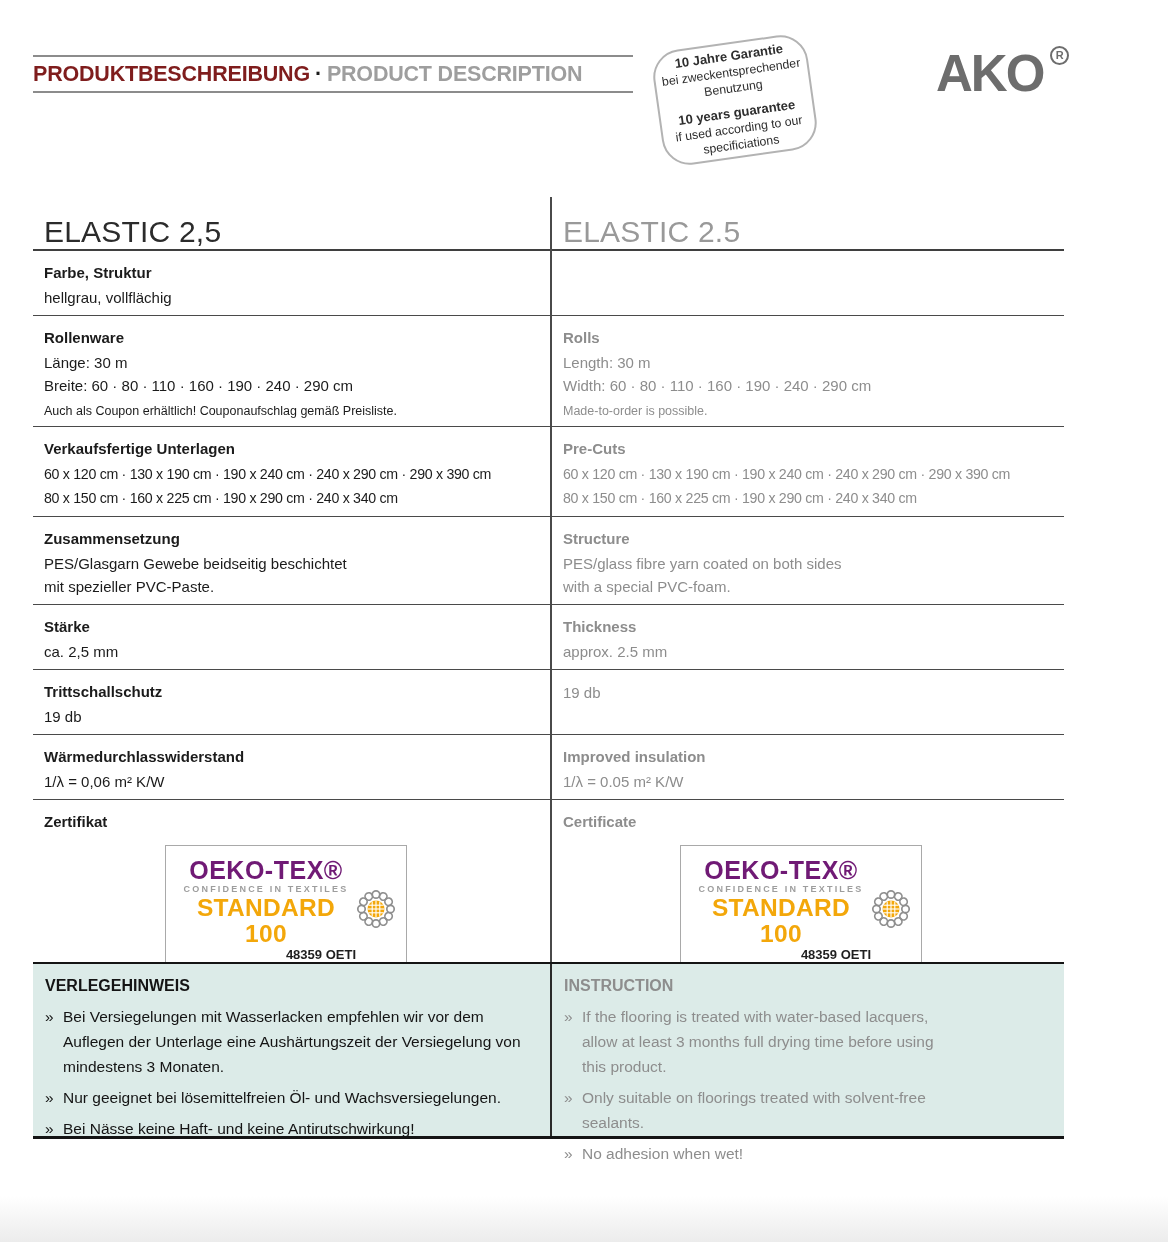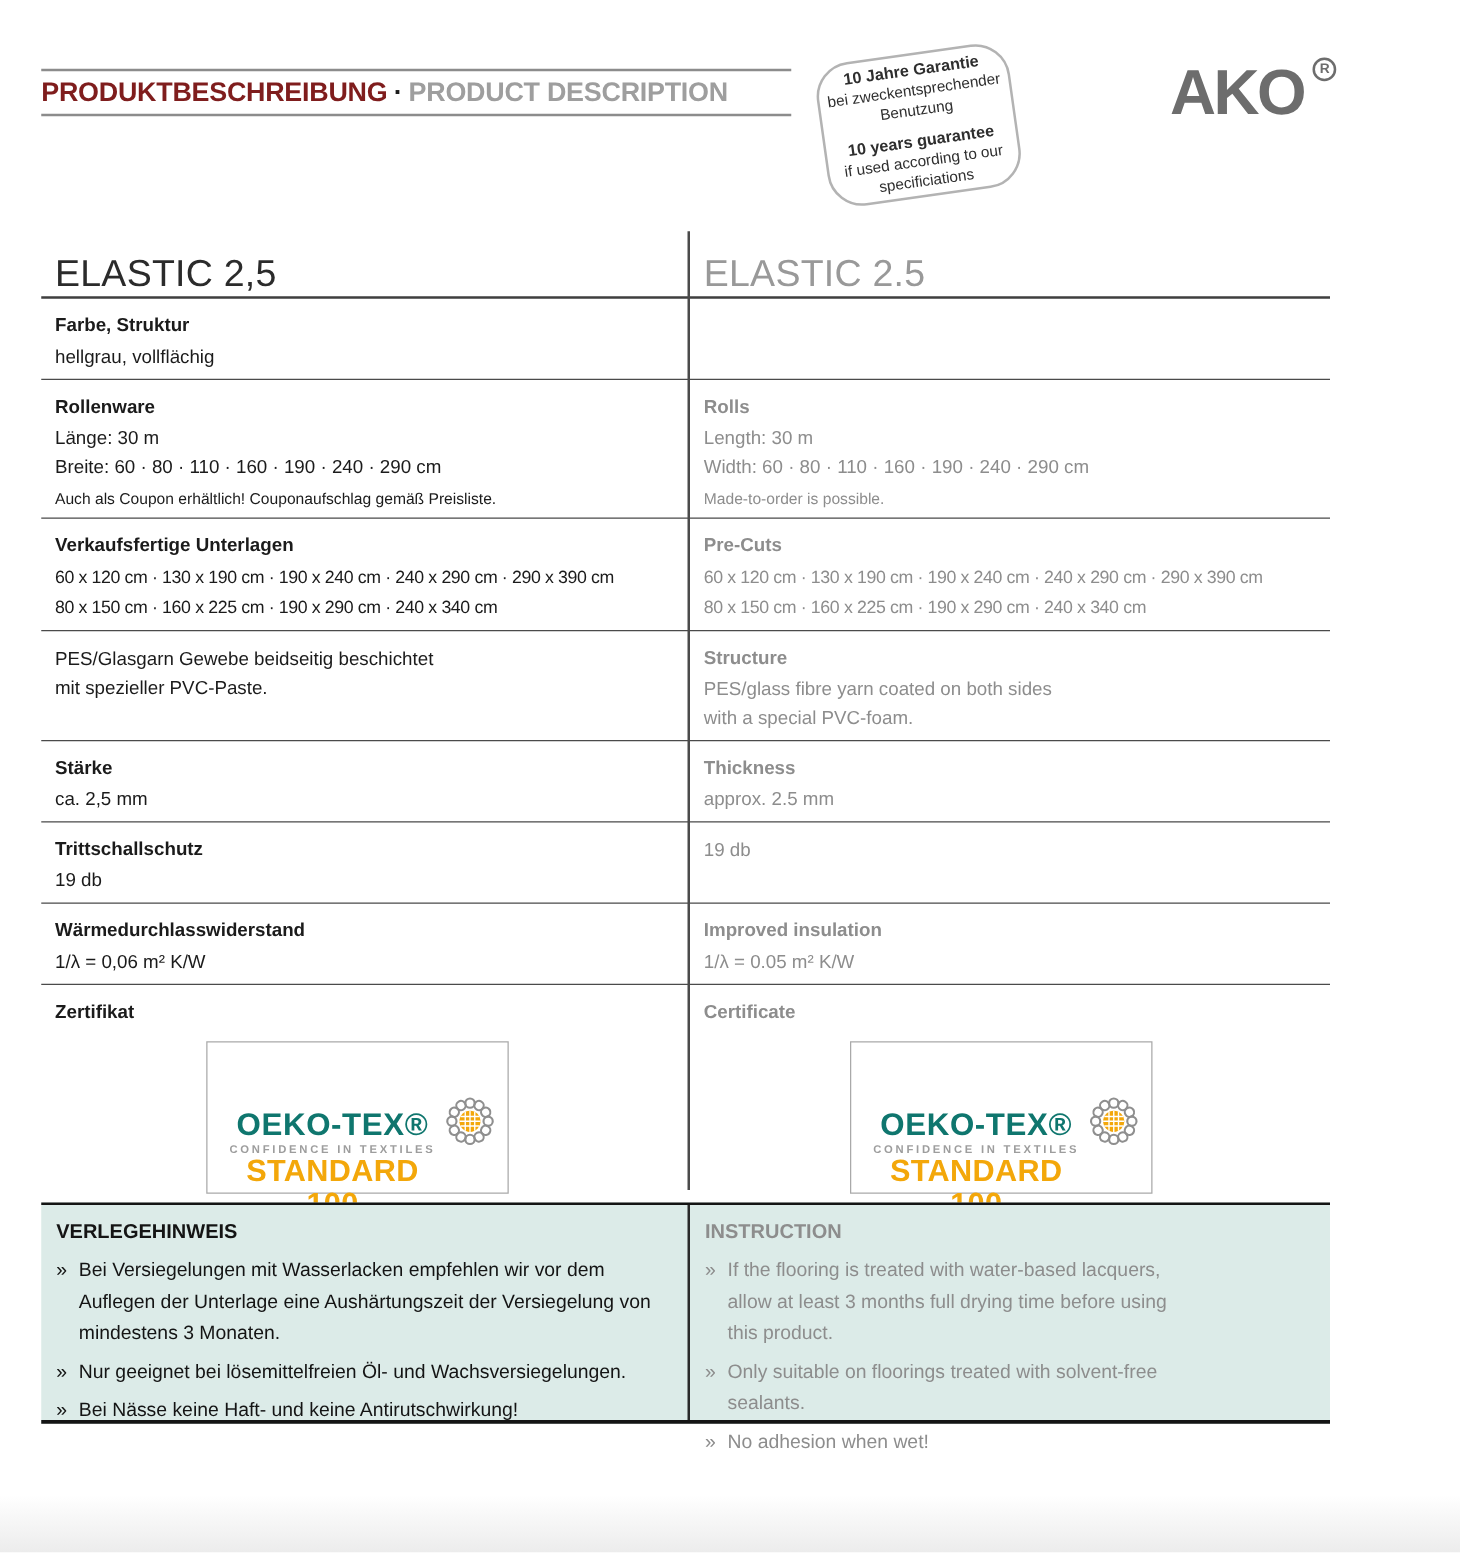--- a/index.html
+++ b/index.html
@@ -23,21 +23,21 @@
   .stamp .sb { font-weight:bold; font-size:13px; }
   .stamp .gap { height:9px; }
 
   .logo { position:absolute; left:936px; top:44px; color:#6d6d6d; white-space:nowrap; }
   .logo .ako { font-size:51px; font-weight:bold; letter-spacing:-2px; }
   .logo .reg { display:inline-block; width:19px; height:19px; border:2.5px solid #6d6d6d;
                border-radius:50%; font-size:11px; font-weight:bold; line-height:15px;
                text-align:center; vertical-align:top; margin-left:7px; margin-top:2px; }
 
   
-  .table { position:absolute; left:33px; top:185px; width:1031px; height:767px; }
+  .table { position:absolute; left:33px; top:197px; width:1031px; height:767px; }
   .vdiv { position:absolute; left:517px; top:0; bottom:0; width:1.5px; background:#4a4a4a; }
   .row { display:flex; border-bottom:1.5px solid #4a4a4a; }
   .cell { padding-left:11px; width:517px; }
   .cell.en { padding-left:13px; width:514px; }
   .title-row { height:54px; border-bottom:2px solid #3f3f3f; padding-top:7px; }
   .title-row .pname { font-size:30px; letter-spacing:0.2px; color:#2b2b2b; }
   .title-row .en .pname { color:#999999; }
   .de-t { color:#1b1b1b; }
   .en-t { color:#8d8d8d; }
   .row .cell { padding-top:11px; padding-bottom:6px; }
@@ -47,21 +47,21 @@
   .dims  { font-size:14.2px; letter-spacing:-0.3px; line-height:24px; }
   .r0{min-height:63px;gap:46px;} .r1{min-height:108px;} .r2{min-height:88px;} .r3{min-height:85px;}
   .r4{min-height:64px;} .r5{min-height:64px;} .r6{min-height:62px;}
   .cert-row { border-bottom:none; min-height:179px; }
 
   .certbox { width:242px; height:122px; border:1px solid #a9a9a9; background:#fff;
              position:relative; margin-top:12px; padding:11px 0 0 8px; }
   .certbox.de-box { margin-left:121px; }
   .certbox.en-box { margin-left:117px; }
   .cb-inner { width:184px; text-align:center; }
-  .cb-brand { font-size:25px; font-weight:bold; color:#0f766e; letter-spacing:0.5px; line-height:26px;margin-top:42px; }
+  .cb-brand { font-size:25px; font-weight:bold; color:#701a75; letter-spacing:0.5px; line-height:26px; }
   .cb-tagline { font-size:9px; font-weight:bold; color:#9d9d9d; letter-spacing:2.2px; margin:1px 0 1px 0; }
   .cb-standard { font-size:24.5px; font-weight:bold; letter-spacing:0.3px; line-height:26px; }
   .cb-number { font-size:13px; font-weight:bold; color:#1f1f1f; text-align:right; padding-right:2px; line-height:16px; }
   .cb-note { font-size:10.5px; color:#1f1f1f; margin-top:7px; line-height:13px; }
   .cb-url  { font-size:10.5px; color:#1f1f1f; line-height:13px; }
   .flower { position:absolute; right:7px; top:40px; }
 
   
   .instructions { position:absolute; left:33px; top:962px; width:1031px; height:177px;
                   background:#dcebe8; border-top:2px solid #141414; border-bottom:3px solid #141414;
@@ -142,20 +142,21 @@
       </div>
       <div class="cell en en-t">
         <div class="label">Pre-Cuts</div>
         <div class="line dims">60 x 120 cm · 130 x 190 cm · 190 x 240 cm · 240 x 290 cm · 290 x 390 cm</div>
         <div class="line dims">80 x 150 cm · 160 x 225 cm · 190 x 290 cm · 240 x 340 cm</div>
       </div>
     </div>
 
     <div class="row r3">
       <div class="cell de de-t">
+        <div class="label">Zusammensetzung</div>
         <div class="line">PES/Glasgarn Gewebe beidseitig beschichtet</div>
         <div class="line">mit spezieller PVC-Paste.</div>
       </div>
       <div class="cell en en-t">
         <div class="label">Structure</div>
         <div class="line">PES/glass fibre yarn coated on both sides</div>
         <div class="line">with a special PVC-foam.</div>
       </div>
     </div>
 

